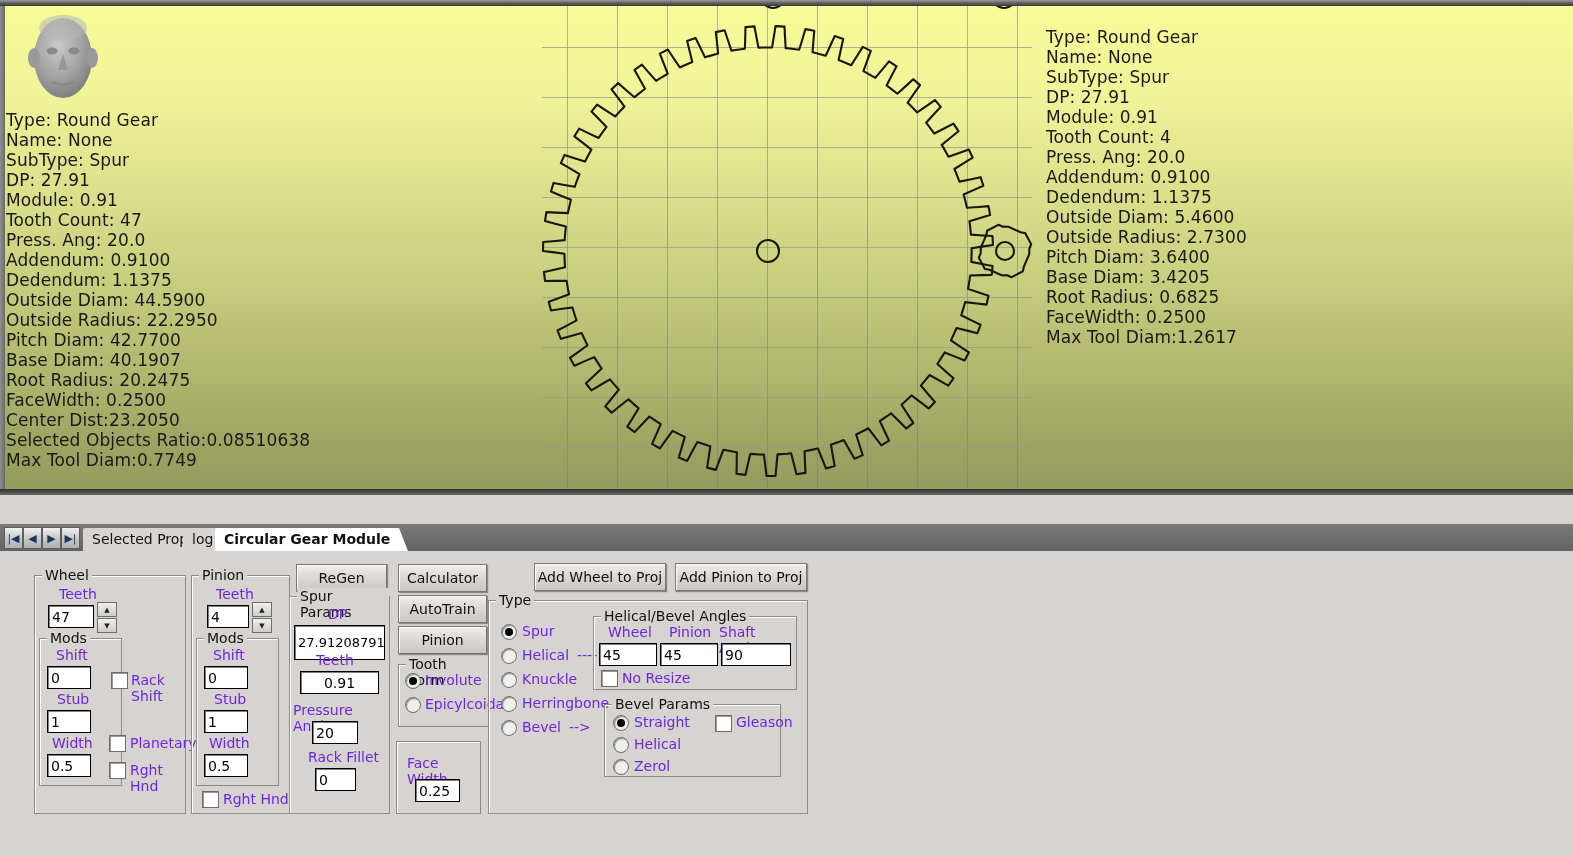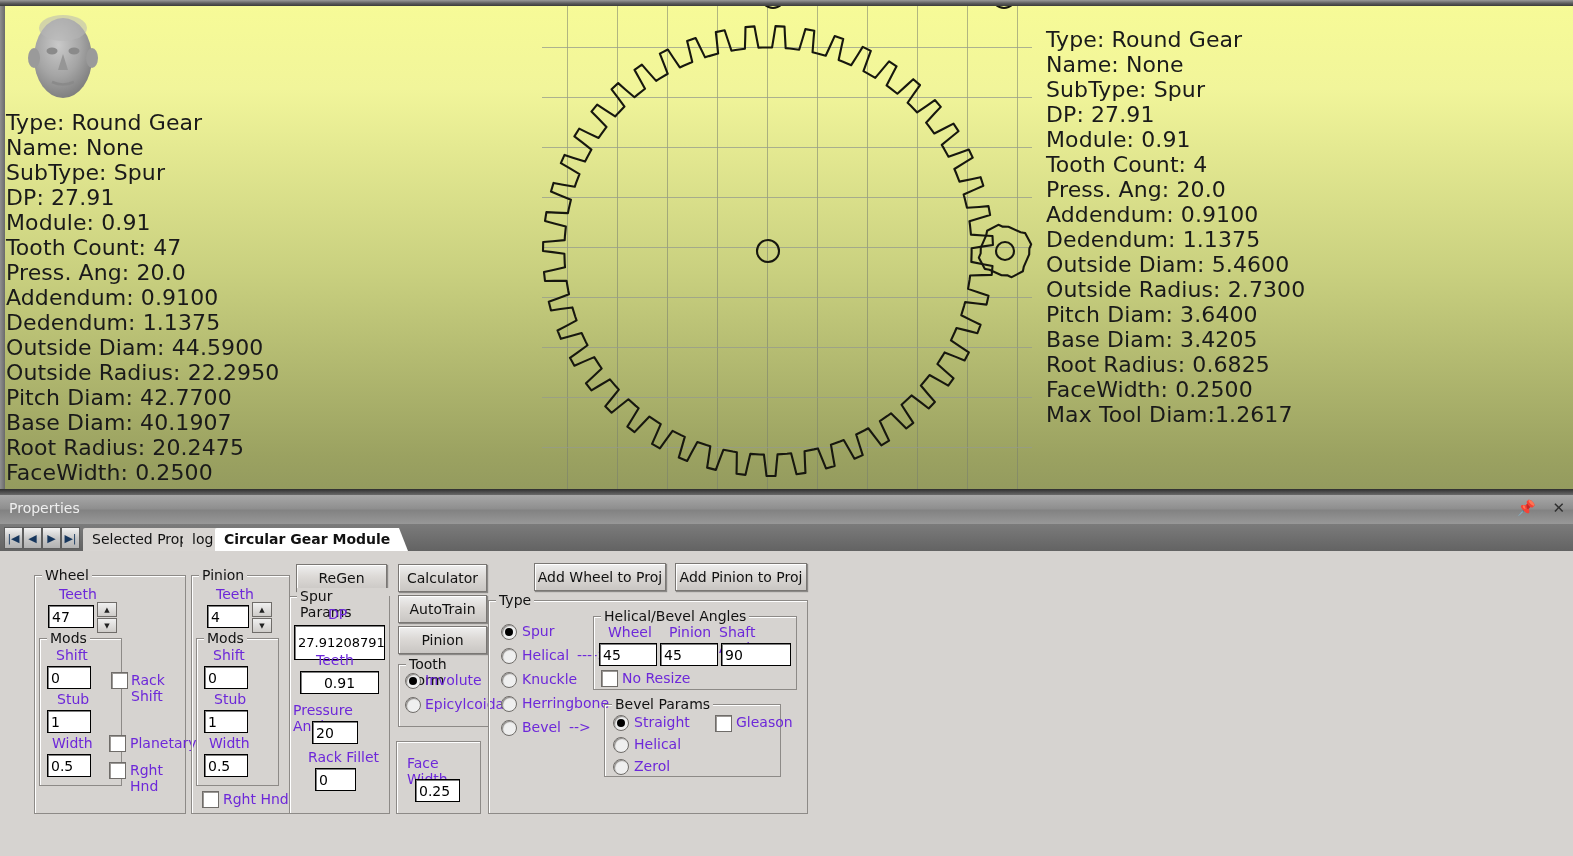--- a/index.html
+++ b/index.html
@@ -22,21 +22,21 @@
     background:linear-gradient(to bottom,#2f2f2f,#6a6a6a);}
 
   #grid{position:absolute;left:542px;top:6px;width:490px;height:483px;}
   #grid .gv{position:absolute;top:0;width:1px;height:483px;background:rgba(120,125,110,.55);}
   #grid .gh{position:absolute;left:0;width:490px;height:1px;background:rgba(150,155,140,.75);}
 
   #gearsvg{position:absolute;left:500px;top:0px;}
 
   #headmodel{position:absolute;left:17px;top:6px;width:92px;height:100px;}
 
-  .infopanel{position:absolute;color:#1a1a1a;font-size:22px;line-height:25px;
+  .infopanel{position:absolute;color:#1a1a1a;font-size:17px;line-height:20px;
     white-space:pre;letter-spacing:.1px;}
   #info-left{left:6px;top:110px;}
   #info-right{left:1046px;top:27px;}
 
   
   #dock{position:absolute;left:0;top:495px;width:1573px;height:361px;background:#d6d3d0;}
   #dock-title{position:absolute;left:0;top:0;width:1573px;height:29px;
     background:linear-gradient(to bottom,#a8a8a8,#8e8e8e 48%,#828282 52%,#989898);
     border-bottom:1px solid #6e6e6e;}
   #dock-title .tlabel{position:absolute;left:9px;top:5px;font-size:14px;color:#efefef;}
@@ -171,27 +171,20 @@
 FaceWidth: 0.2500
 Max Tool Diam:1.2617</div>
 
   <div id="vp-topbar"></div>
   <div id="vp-leftbar"></div>
   <div id="vp-botbar"></div>
 </div>
 
 <div id="dock">
 
-  <div id="dock-title">
-    <div class="tlabel">Properties</div>
-    <div class="ticons">
-      <span>📌</span>
-      <span>✕</span>
-    </div>
-  </div>
 
   <div id="tabstrip">
     <div class="navbtn" style="left:4px">|◀</div>
     <div class="navbtn" style="left:23px">◀</div>
     <div class="navbtn" style="left:42px">▶</div>
     <div class="navbtn" style="left:61px">▶|</div>
 
     <div class="tab" style="left:83px">Selected Props</div>
     <div class="tab" style="left:183px">log</div>
     <div class="tab active" style="left:215px">Circular Gear Module</div>

